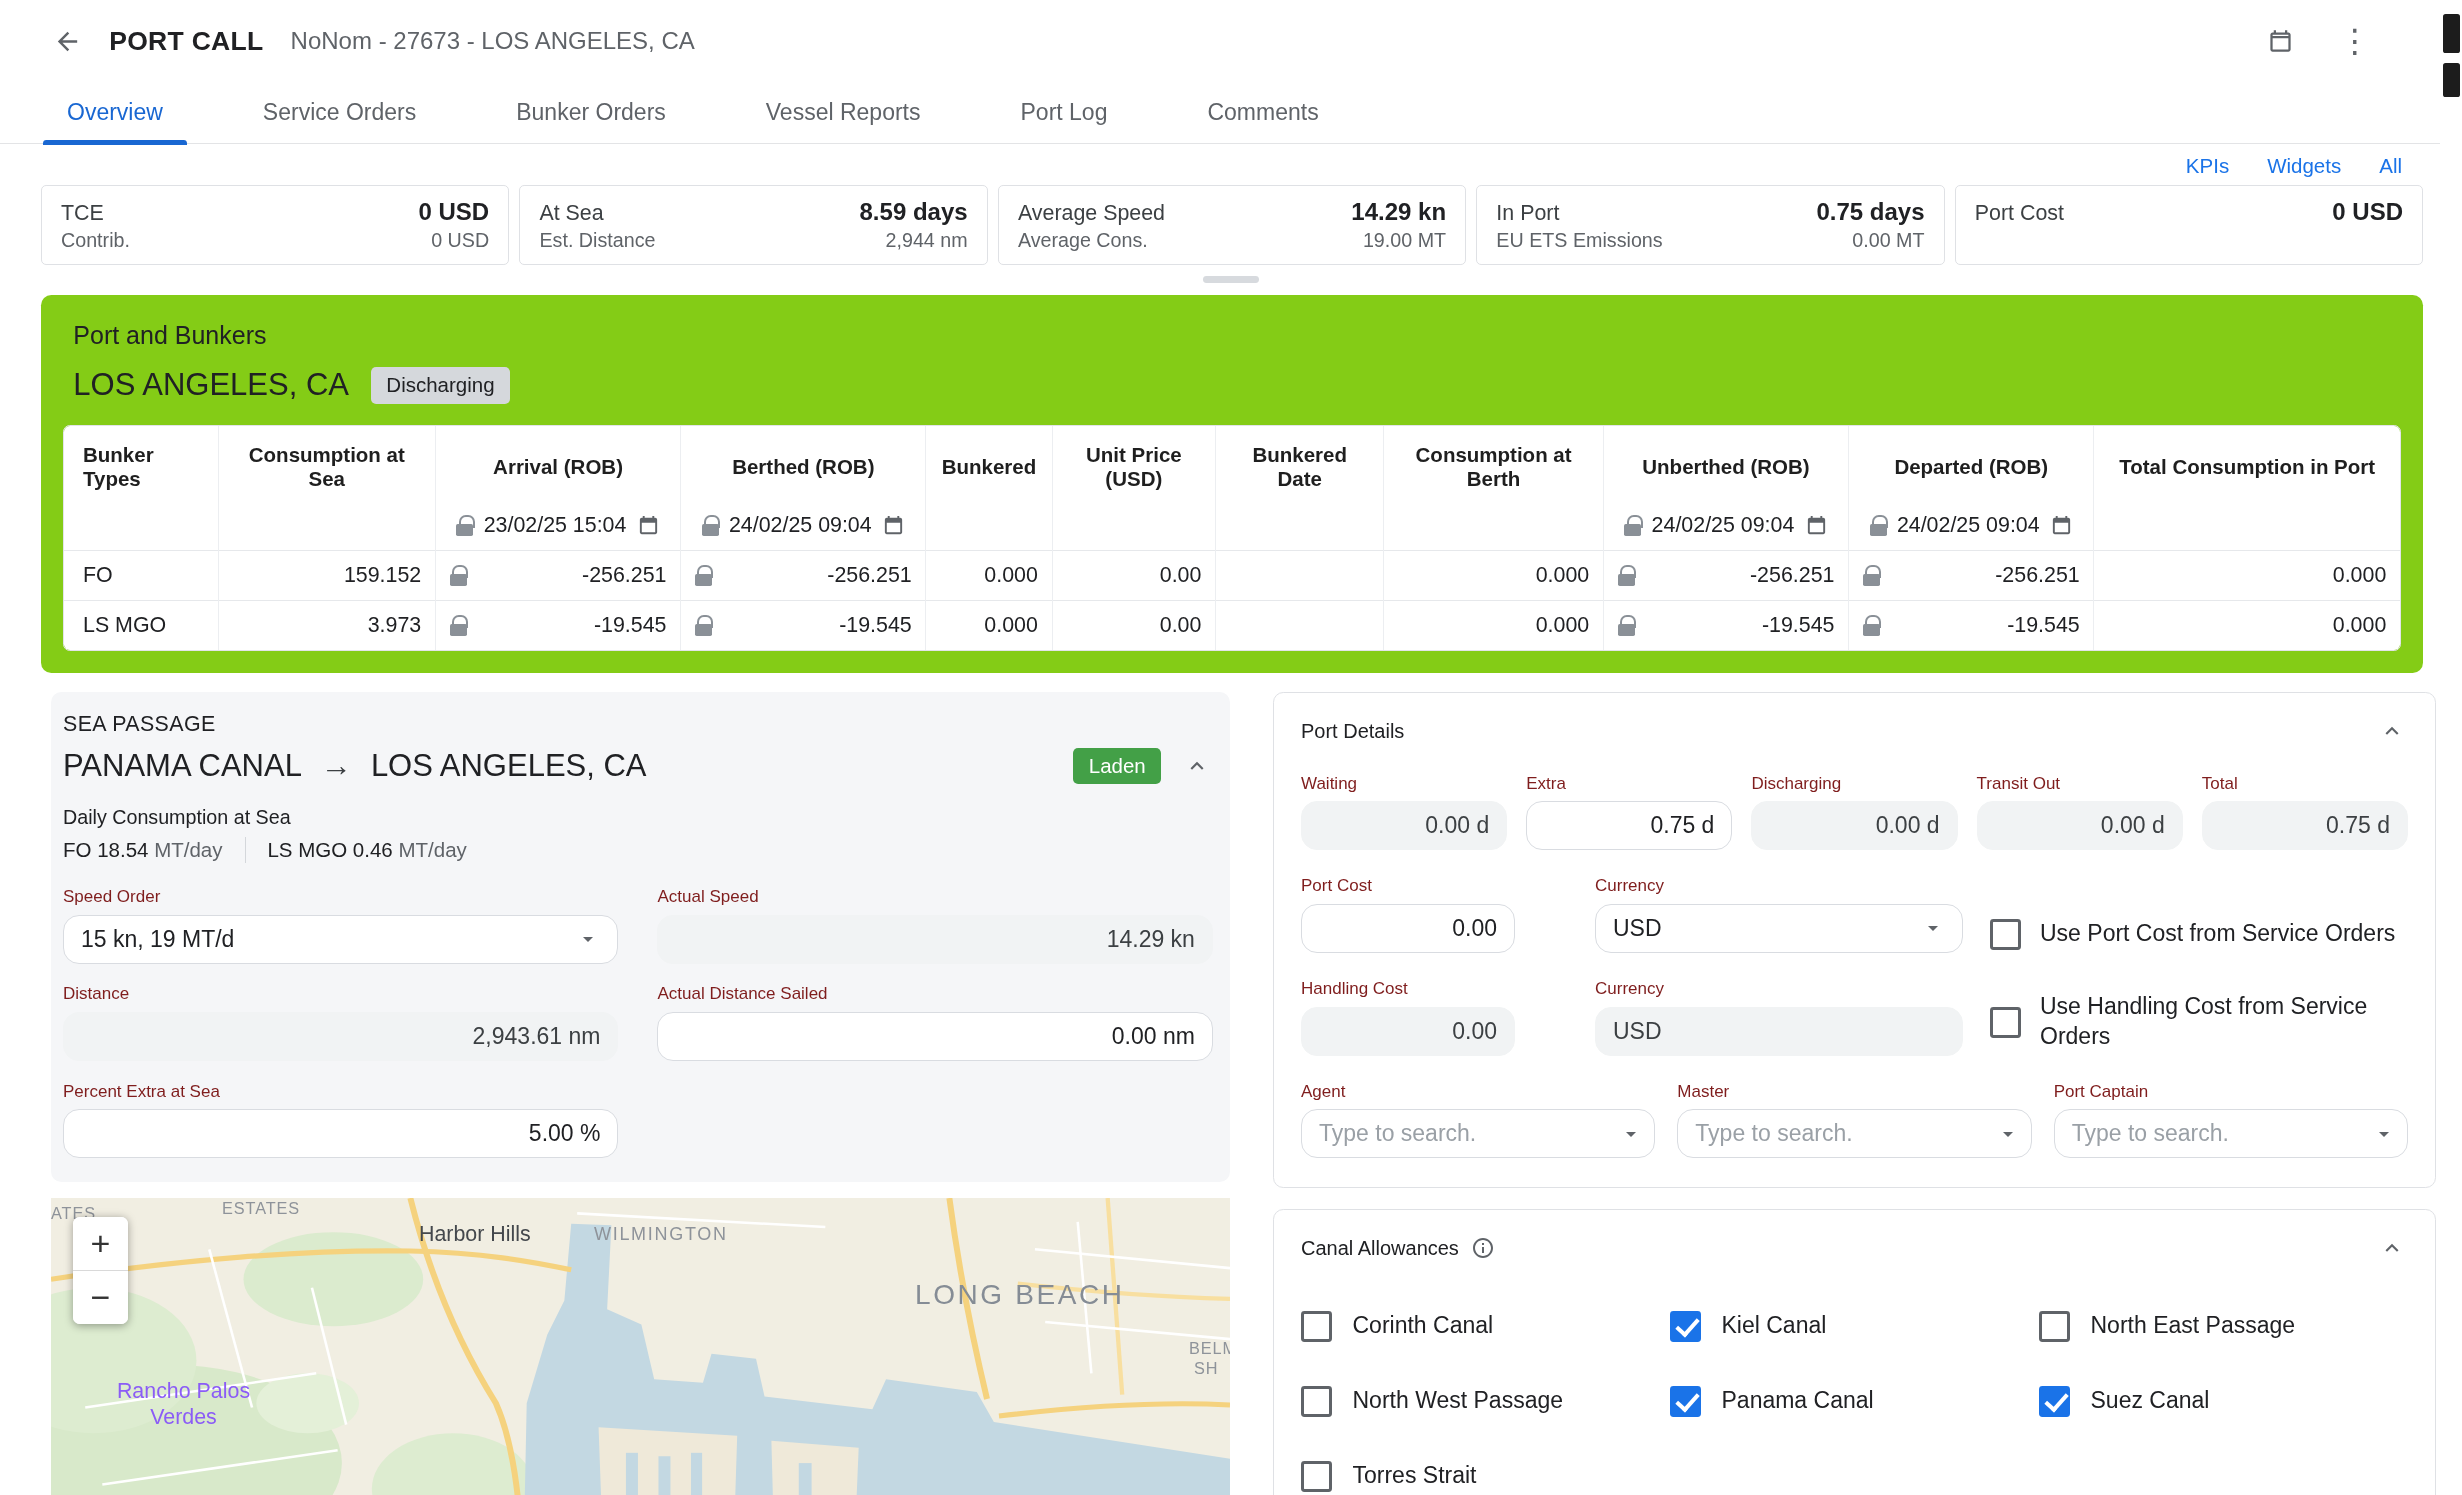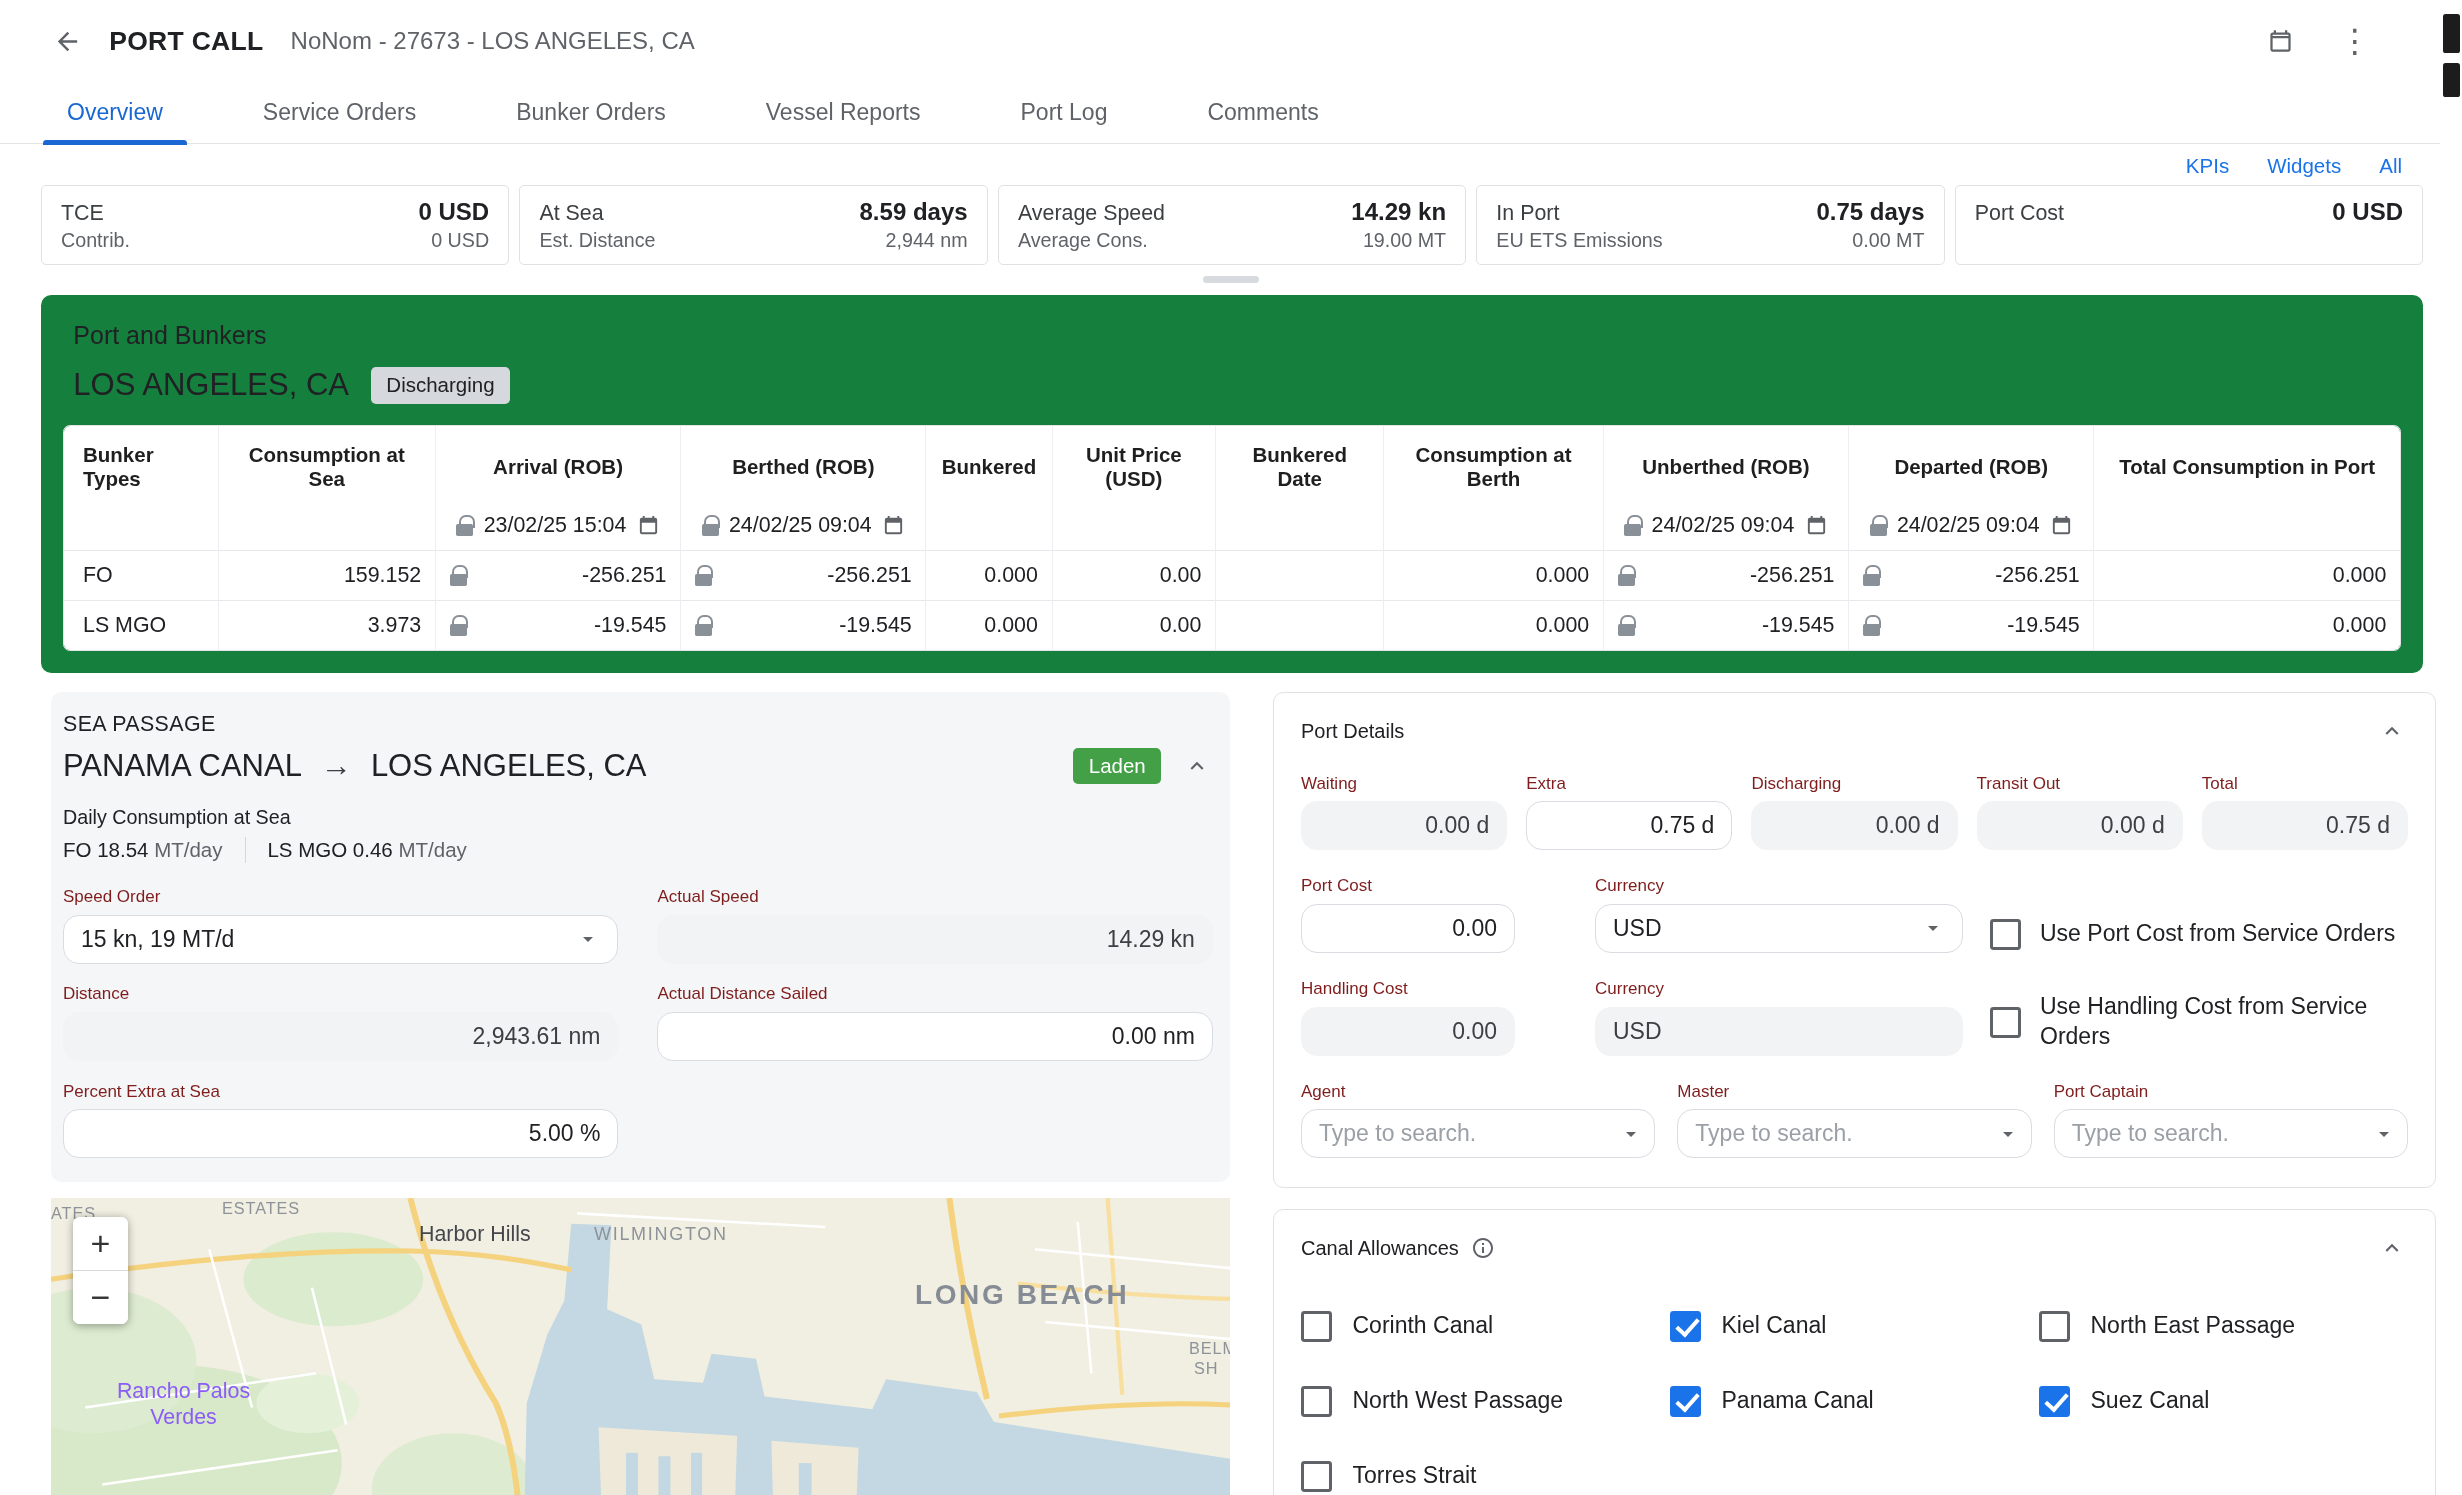--- a/index.html
+++ b/index.html
@@ -27,21 +27,21 @@
   
   .kpi-row{display:flex;gap:10.3px;padding:0 39px 0 41px}
   .kpi-card{flex:1;border:0.9px solid #dfe1e5;border-radius:5.1px;background:#fff;padding:12px 19px;display:flex;flex-direction:column;gap:3.4px}
   .kpi-line{display:flex;justify-content:space-between;align-items:baseline;gap:8.6px}
   .kpi-label{color:#3c4043;font-size:21.4px;white-space:nowrap}
   .kpi-value{font-weight:700;font-size:24px;white-space:nowrap}
   .kpi-sub-label,.kpi-sub-value{color:#5f6368;font-size:19.7px;white-space:nowrap}
   .drag-handle{width:56px;height:6.8px;border-radius:3.4px;background:#d7dade;margin:10.3px auto 12px;cursor:grab}
 
   
-  .bunkers-panel{margin:0 39px 0 41px;background:#15803d;border-radius:10.3px;padding:26px 22px 22px}
+  .bunkers-panel{margin:0 39px 0 41px;background:#84cc16;border-radius:10.3px;padding:26px 22px 22px}
   .bunkers-title{font-size:25px;margin-left:10.3px}
   .port-line{display:flex;align-items:center;gap:22px;margin:17px 0 20.5px 10.3px}
   .port-name{font-size:31px}
   .chip-grey{background:#d5d8dc;border-radius:5.1px;padding:6.8px 15.4px;font-size:20.5px;color:#202124}
 
   .table-wrap{border:0.9px solid #e2e4e8;border-radius:6.8px;overflow:hidden;background:#fff}
   table.bunker-table{width:100%;border-collapse:collapse;table-layout:fixed;background:#fff}
   .bunker-table th{font-size:20.5px;font-weight:700;padding:17px 12px;text-align:center;color:#1f1f1f}
   .bunker-table th.al{text-align:left;padding-left:19px}
   .bunker-table th,.bunker-table td{border-left:0.9px solid #eceef1}
@@ -87,21 +87,21 @@
   .select-wrap input{padding-right:51px}
   input::placeholder{color:#9aa0a6}
 
   
   .map{position:relative;margin-top:15.4px;height:372px;background:#f1eee2;overflow:hidden;cursor:grab}
   .map svg.mapart{position:absolute;inset:0}
   .zoom-ctl{position:absolute;left:22px;top:19px;width:55px;background:#fff;border-radius:6.8px;box-shadow:0 1.7px 8.6px rgba(0,0,0,.35);overflow:hidden;z-index:5}
   .zoom-btn{width:55px;height:53px;display:flex;align-items:center;justify-content:center;font-size:34px;color:#333;cursor:pointer;background:#fff;border:none;font-family:inherit}
   .zoom-div{height:0.9px;background:#d9d9d9}
   .map-label{position:absolute;white-space:nowrap;pointer-events:none}
-  .lbl-city{font-size:28px;font-weight:700;letter-spacing:2.6px;color:#858c95}
+  .lbl-city{font-size:28px;font-weight:400;letter-spacing:2.6px;color:#858c95}
   .lbl-district{font-size:18px;letter-spacing:1.7px;color:#8e939a}
   .lbl-place{font-size:21.4px;color:#44484d}
   .lbl-place2{font-size:21.4px;color:#8b5cf6;white-space:normal;width:171px;text-align:center;line-height:1.25}
   .lbl-small{font-size:16.3px;letter-spacing:0.9px;color:#8e939a}
 
   
   .card{border:0.9px solid #dfe1e5;border-radius:10.3px;background:#fff;padding:22px 27px 29px}
   .card + .card{margin-top:20.5px}
   .card-header{display:flex;align-items:center}
   .card-title{font-size:20px;font-weight:400}

